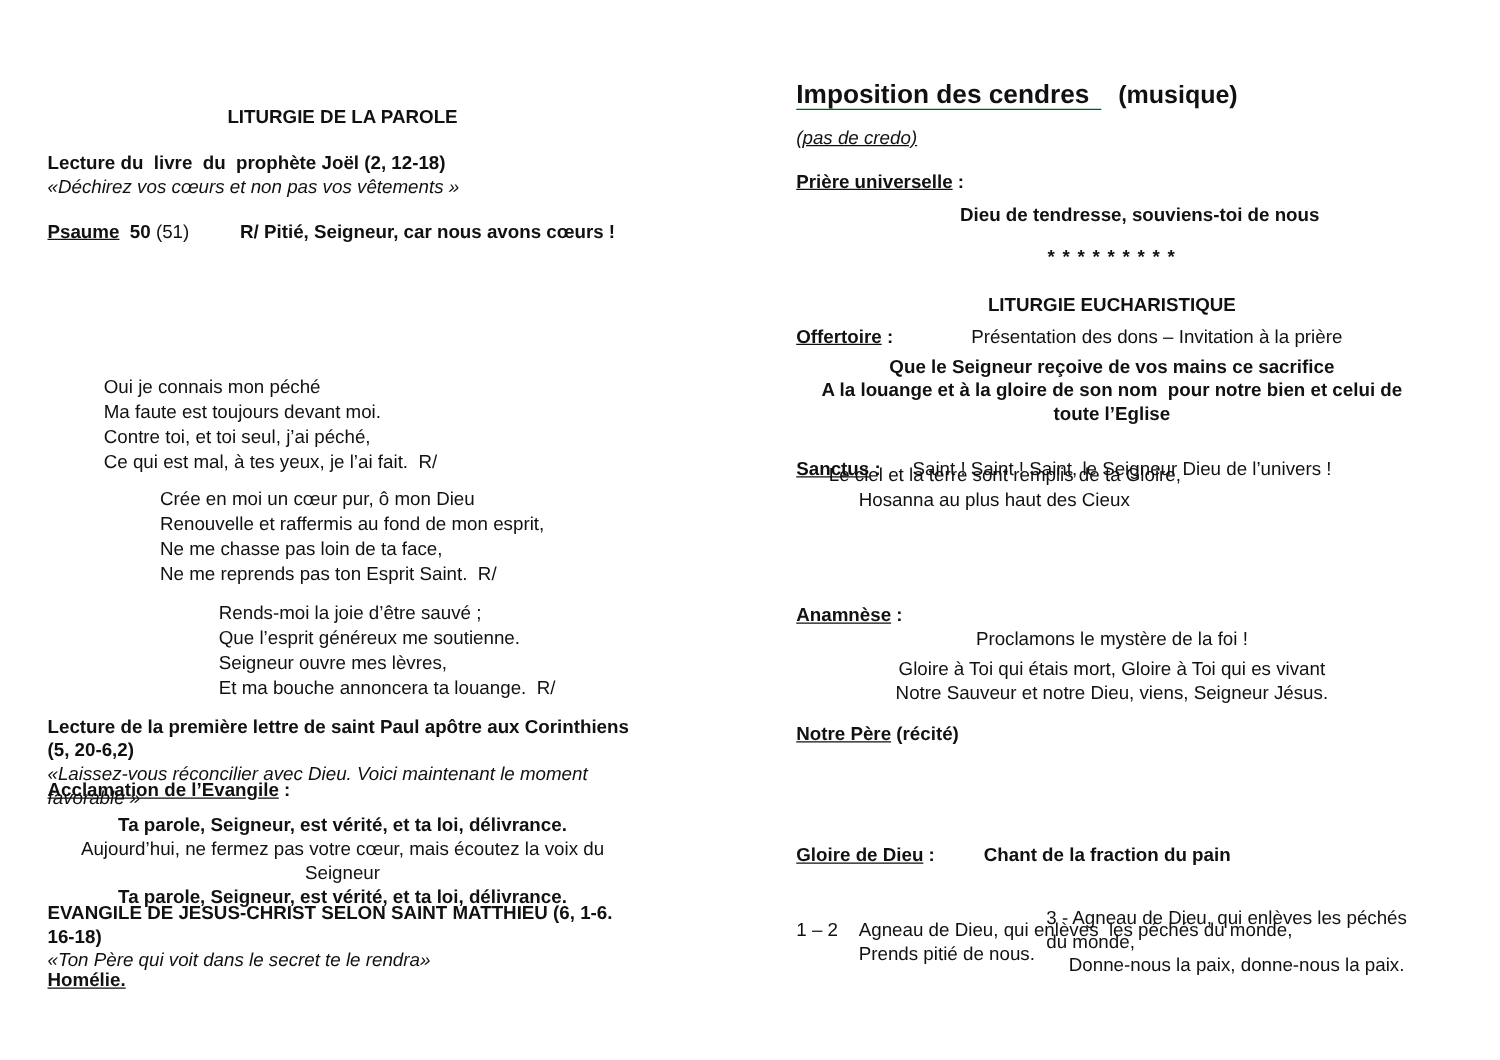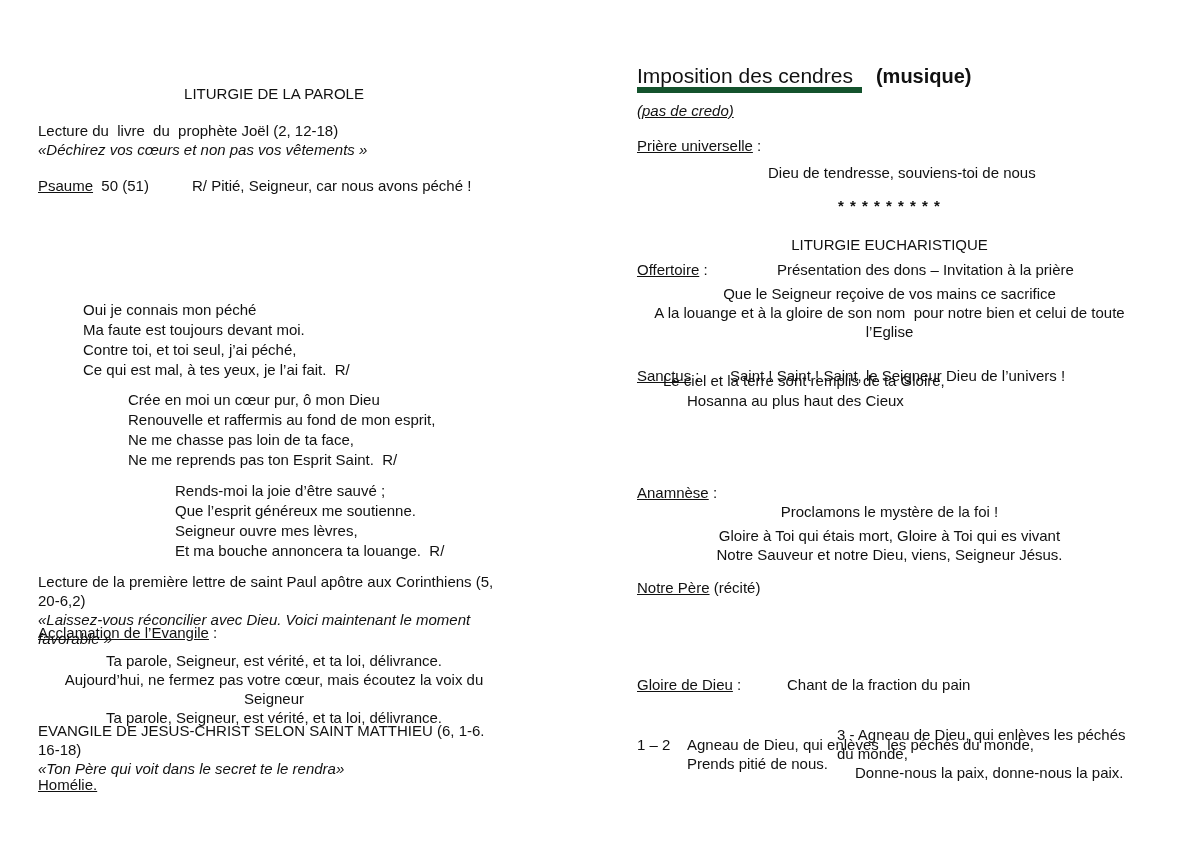--- a/index.html
+++ b/index.html
@@ -4,48 +4,48 @@
 <style>
   html,body{margin:0;padding:0;background:#e8e8e8;}
   .page{position:relative;width:1200px;height:848px;background:#ffffff;overflow:hidden;
         font-family:"Liberation Sans", sans-serif;color:#111;font-size:15px;line-height:20px;}
   .col{position:absolute;top:0;height:100%;}
   .col-left{left:38px;width:472px;}
   .col-right{left:637px;width:505px;}
   .abs{position:absolute;left:0;right:0;}
   p{margin:0;white-space:pre-wrap;}
   span{white-space:pre-wrap;}
-  .b{font-weight:normal;}
+  .b{font-weight:bold;}
   .i{font-style:italic;}
   .u{text-decoration:underline;}
   .center{text-align:center;}
   .lh19{line-height:19px;}
   .row{position:relative;height:20px;}
   .posx{position:absolute;top:0;}
-  .imp-title{font-size:21px;line-height:24px;font-weight:normal;border-bottom:6px solid #14532d;padding-right:9px;}
+  .imp-title{font-size:21px;line-height:24px;font-weight:bold;border-bottom:1px solid #14532d;padding-right:9px;}
   .imp-note{font-weight:bold;font-size:20px;margin-left:14px;}
   .stars{letter-spacing:1px;font-weight:bold;}
 </style>
 </head>
 <body>
 
 <div class="page">
 
   <div class="col col-left">
 
     <p class="abs center b" style="top:84px">LITURGIE DE LA PAROLE</p>
 
     <div class="abs lh19" style="top:121px">
       <p class="b">Lecture du  livre  du  prophète Joël (2, 12-18)</p>
       <p class="i">«Déchirez vos cœurs et non pas vos vêtements »</p>
     </div>
 
     <div class="abs row" style="top:176px">
       <span class="b u">Psaume</span><span class="b">  50 </span><span>(51)</span>
-      <span class="posx b" style="left:154px">R/ Pitié, Seigneur, car nous avons péché !</span>
+      <span class="posx b" style="left:154px">R/ Pitié, Seigneur, car nous avons cœurs !</span>
     </div>
 
 
     <div class="abs" style="top:300px;padding-left:45px">
       <p>Oui je connais mon péché</p>
       <p>Ma faute est toujours devant moi.</p>
       <p>Contre toi, et toi seul, j’ai péché,</p>
       <p>Ce qui est mal, à tes yeux, je l’ai fait.  R/</p>
     </div>
 

